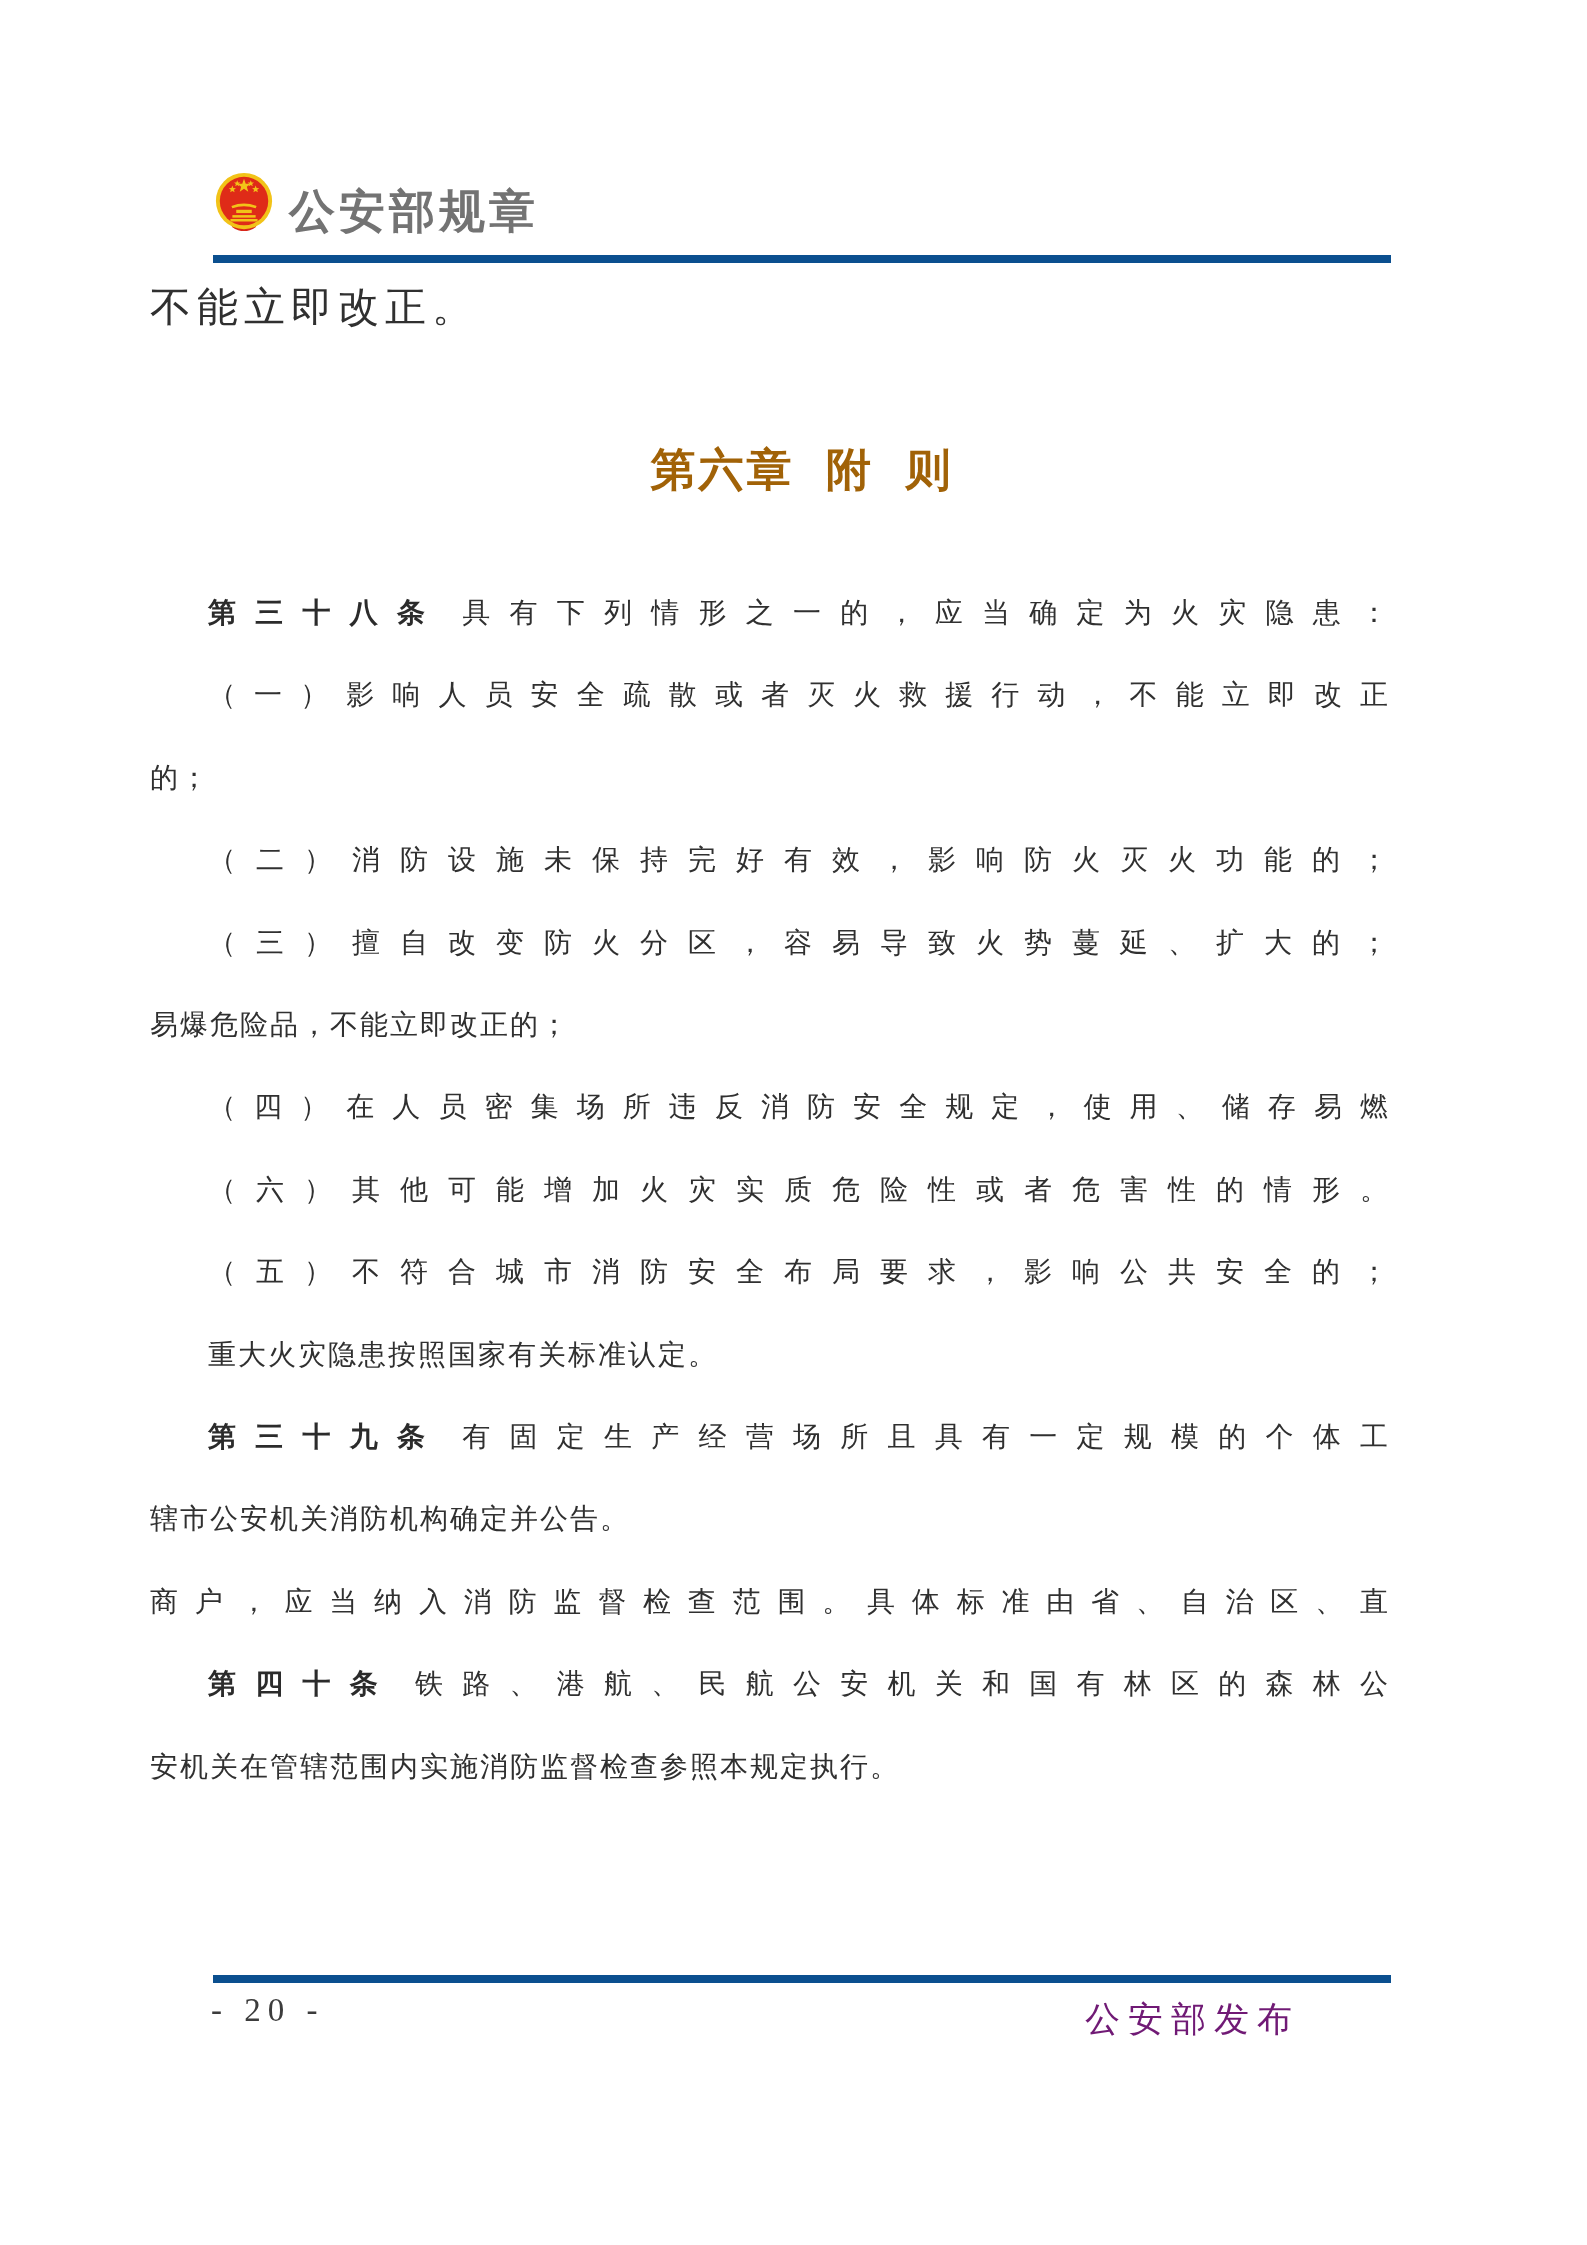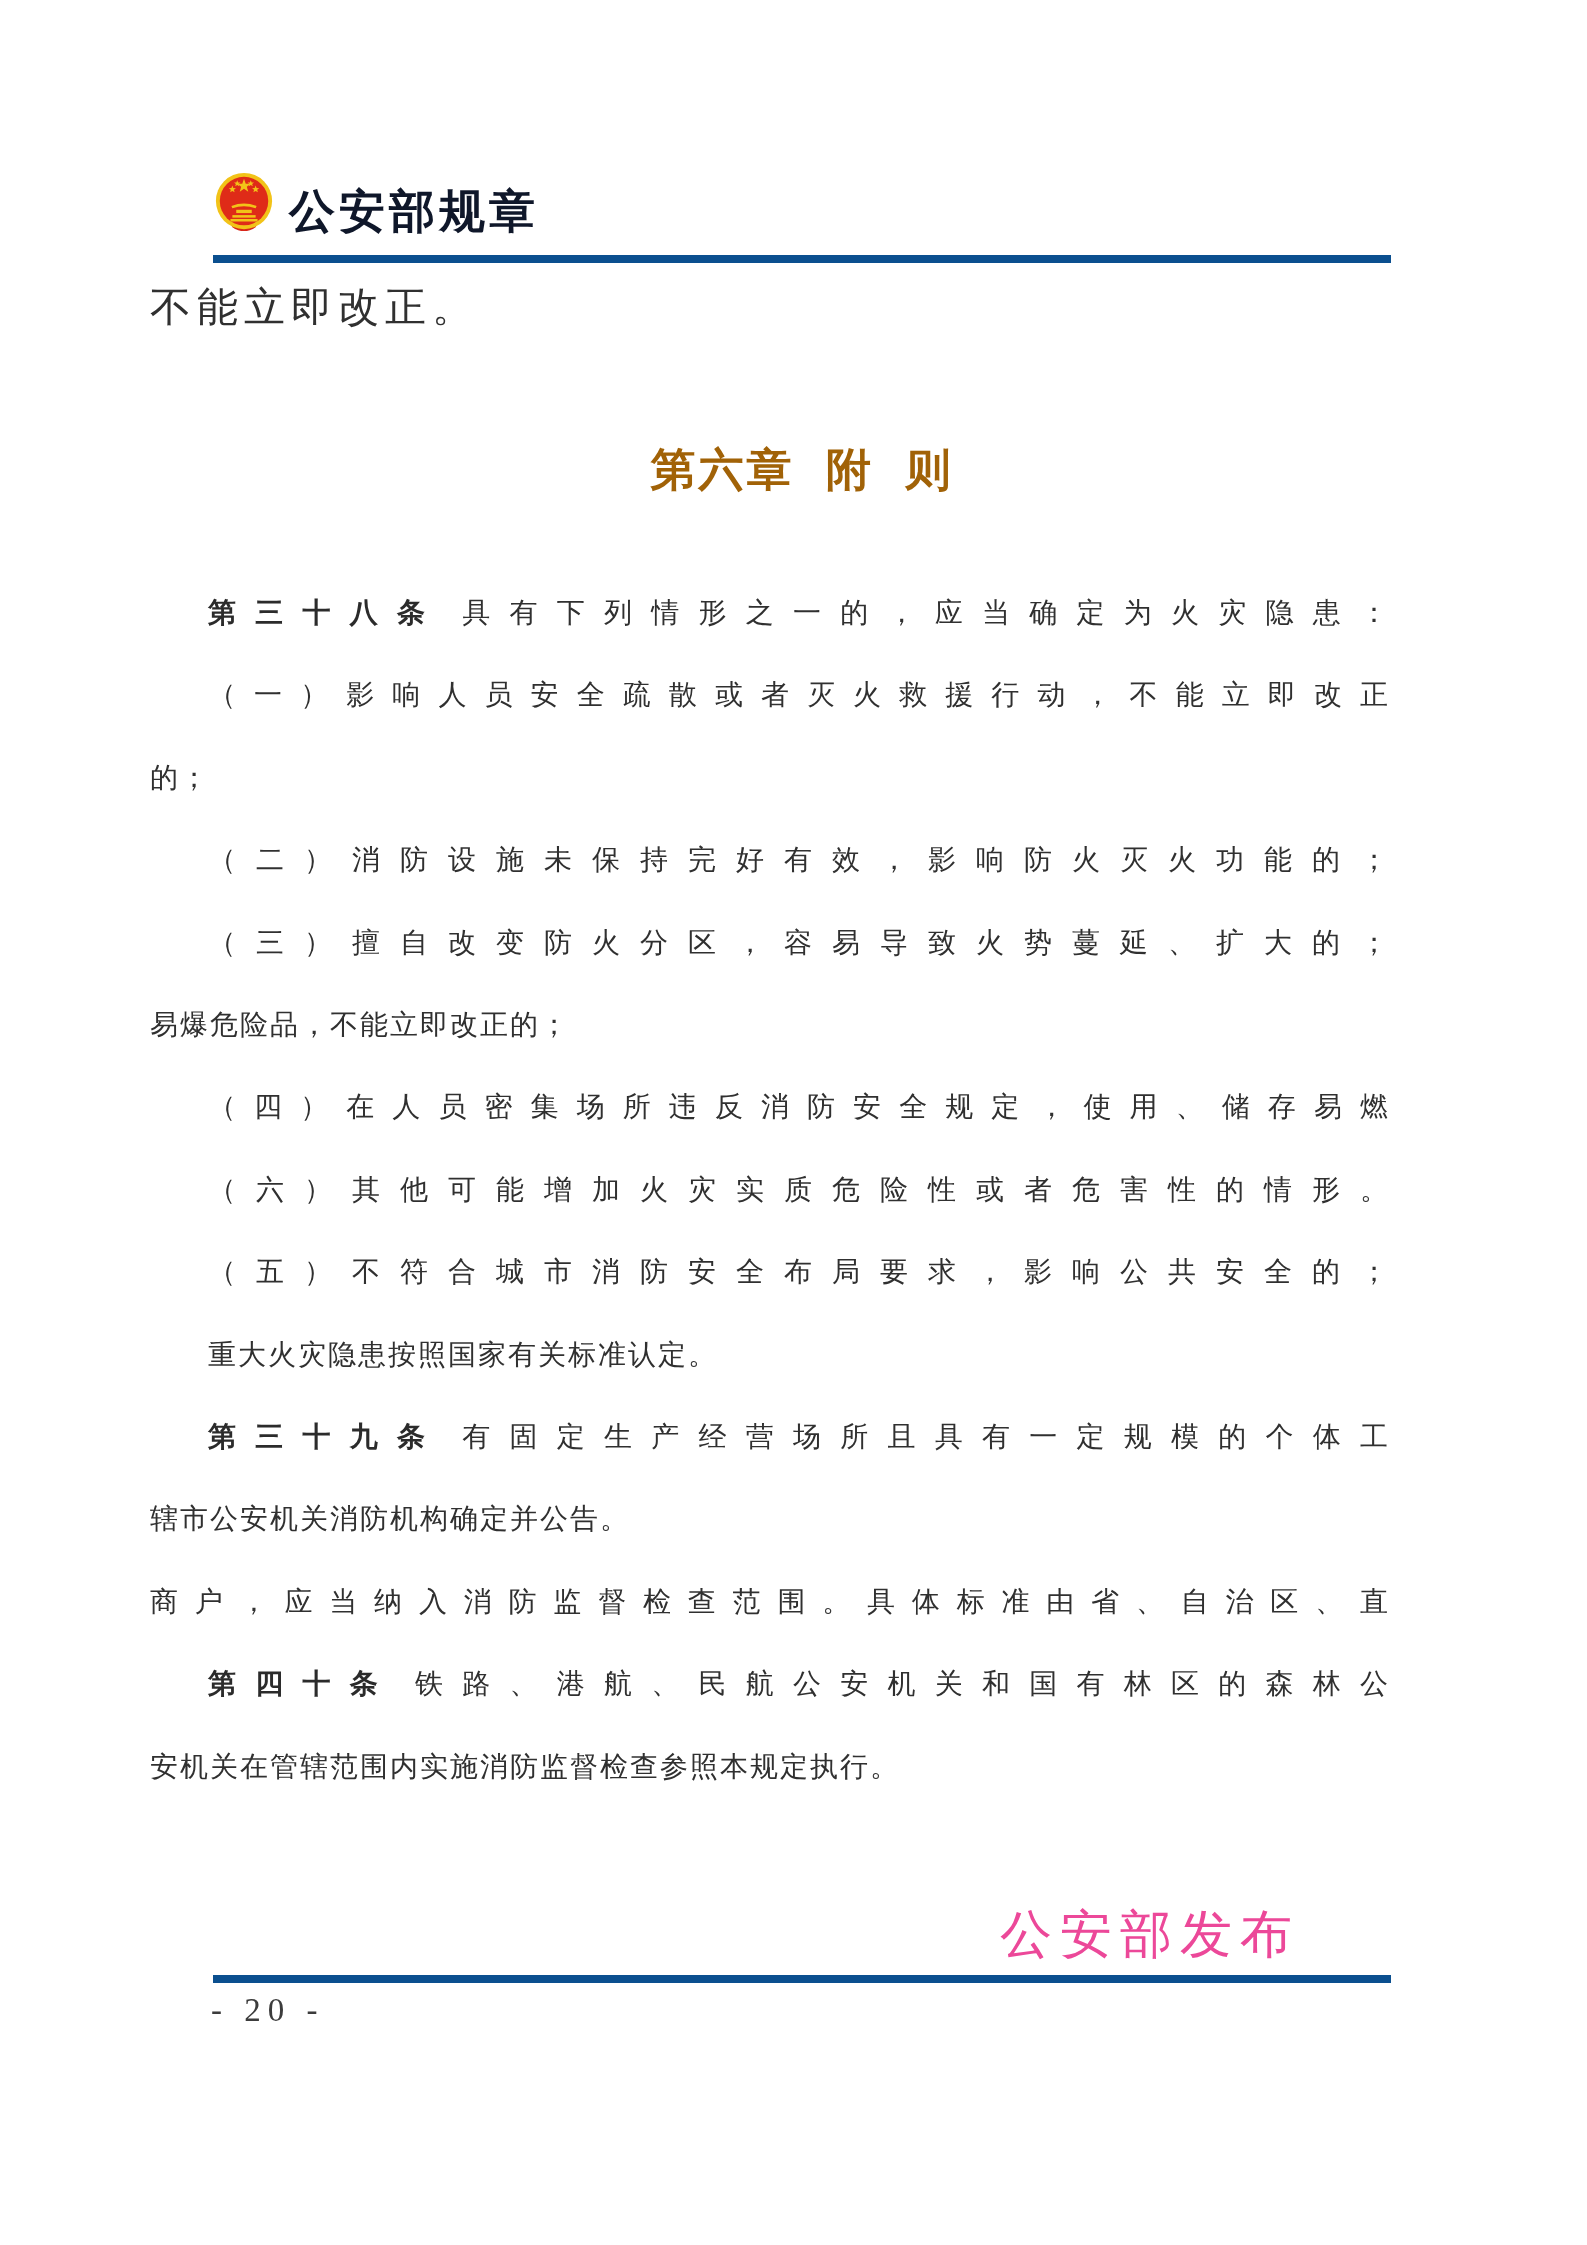--- a/index.html
+++ b/index.html
@@ -11,21 +11,21 @@
     overflow:hidden;
     font-family:"Liberation Serif","DejaVu Serif",serif;
   }
   
   .header-emblem{
     position:absolute;left:213px;top:171px;width:62px;height:64px;
   }
   .header-title{
     position:absolute;left:289px;top:181px;
     font-size:46px;font-weight:600;letter-spacing:4px;
-    color:#0f172a;
+    color:#737373;
     font-family:"Liberation Serif","DejaVu Serif",serif;
     white-space:nowrap;
   }
   .header-rule{
     position:absolute;left:213px;top:255px;width:1178px;height:8px;
     background:#0B4F8F;
   }
   
   .intro-line{
     position:absolute;left:150px;top:266px;width:1240px;
@@ -57,22 +57,22 @@
   
   .page-number{
     position:absolute;left:211px;top:1992px;
     font-size:33px;color:#3C3C3C;letter-spacing:7px;white-space:nowrap;
   }
   .footer-rule{
     position:absolute;left:213px;top:1975px;width:1178px;height:8px;
     background:#0B4F8F;
   }
   .footer-publisher{
-    position:absolute;right:287px;top:1900px;
-    font-size:52px;color:#ec4899;letter-spacing:8px;white-space:nowrap;
+    position:absolute;right:287px;top:1996px;
+    font-size:35px;color:#701a75;letter-spacing:8px;white-space:nowrap;
     font-family:"Liberation Serif","DejaVu Serif",serif;
   }
 </style>
 </head>
 <body>
 
 <div class="page">
 
   <div class="header-emblem">
     <svg viewBox="0 0 64 66" width="62" height="64" aria-hidden="true">

